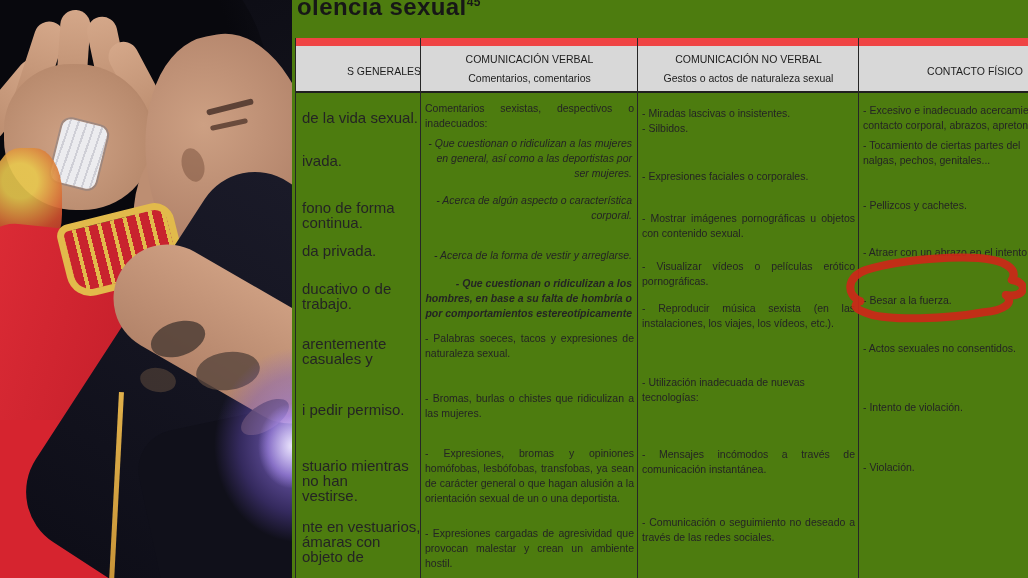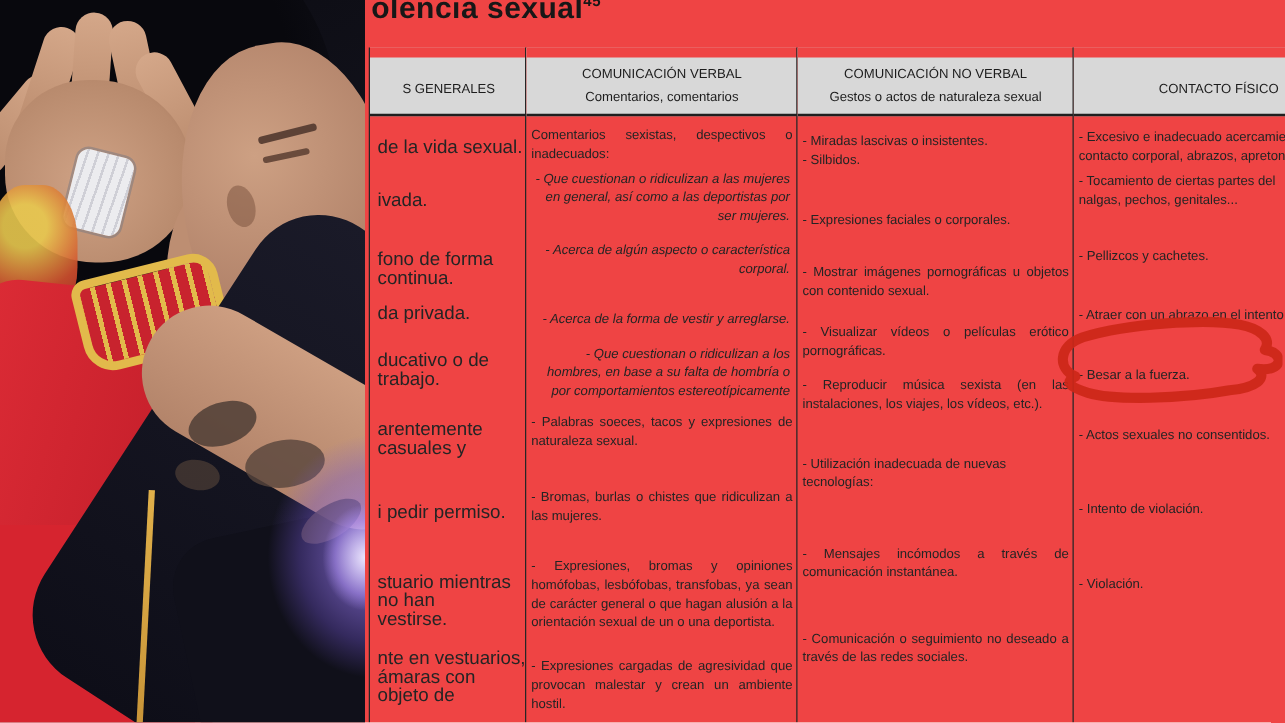--- a/index.html
+++ b/index.html
@@ -1,16 +1,16 @@
 <!DOCTYPE html>
 <html><head>
 <meta charset="utf-8">
 <style>
   html,body{margin:0;padding:0;background:#fff;}
-  .stage{position:relative;width:1028px;height:578px;overflow:hidden;background:#ef4444;
+  .stage{position:relative;width:1028px;height:578px;overflow:hidden;background:#4d7c0f;
          font-family:"Liberation Sans",sans-serif;color:#222;}
 
   
   .photo{position:absolute;left:0;top:0;width:292px;height:578px;overflow:hidden;
          background:linear-gradient(155deg,#0b0b12,#15151f 55%,#191926);}
   .photo div{position:absolute;}
   .p-hair{left:-50px;top:-70px;width:320px;height:340px;border-radius:48%;
           background:radial-gradient(circle at 40% 40%,#08080d 55%,rgba(10,10,16,0) 78%);}
   .p-glow-top{left:228px;top:60px;width:130px;height:260px;
           background:radial-gradient(closest-side,rgba(196,120,220,.4),rgba(120,80,200,.15) 60%,transparent 80%);}
@@ -66,21 +66,21 @@
   .colwrap{position:absolute;top:38px;bottom:0;border-left:1.5px solid #262626;overflow:hidden;}
   .col-0{left:295px;width:125px;}
   .col-1{left:420px;width:217px;}
   .col-2{left:637px;width:221px;}
   .col-3{left:858px;width:232px;}
   .cell-head{height:43px;background:#d8d8d8;border-top:8px solid #ef4444;border-bottom:2px solid #1f1f1f;
              text-align:center;font-weight:normal;font-size:10.5px;color:#1c1c1c;padding-top:2px;}
   .cell-head .h1{margin-top:5px;}
   .cell-head .h2{margin-top:7px;}
   .cell-head.vcenter .h1{margin-top:17px;}
-  .cell-head.left .h1{text-align:center;padding-left:1px;}
+  .cell-head.left .h1{text-align:right;padding-left:1px;}
   .cell-body{position:relative;font-size:10.5px;line-height:15px;color:#242424;
              padding:8px 4px 0 4px;height:493px;overflow:hidden;}
   .item{white-space:normal;}
   .item.justify{text-align:justify;}
   .item.italic-right{font-style:italic;text-align:right;padding-right:2px;}
   .item.nowrap{white-space:nowrap;}
   .item.prelines{white-space:pre-line;text-align:justify;}
   .fragment{position:absolute;left:6px;white-space:pre-line;font-size:15px;line-height:15px;color:#242424;}
 
   .circle-annotation{position:absolute;left:836px;top:250px;width:190px;height:74px;z-index:20;}
@@ -146,41 +146,41 @@
   <div class="colwrap col-1">
     <div class="cell-head">
       <div class="h1">COMUNICACIÓN VERBAL</div>
       <div class="h2">Comentarios, comentarios</div>
     </div>
     <div class="cell-body">
         <div class="item justify" style="margin-top: 0px;">Comentarios sexistas, despectivos o inadecuados:</div>
         <div class="item italic-right" style="margin-top: 5px;">- Que cuestionan o ridiculizan a las mujeres en general, así como a las deportistas por ser mujeres.</div>
         <div class="item italic-right" style="margin-top: 12px;">- Acerca de algún aspecto o característica corporal.</div>
         <div class="item italic-right" style="margin-top: 25px;">- Acerca de la forma de vestir y arreglarse.</div>
-        <div class="item italic-right" style="margin-top: 13px;">- Que cuestionan o ridiculizan a los hombres, en base a su falta de hombría o por comportamientos estereotípicamente</div>
+        <div class="item italic-right" style="margin-top: 13px; font-weight: bold;">- Que cuestionan o ridiculizan a los hombres, en base a su falta de hombría o por comportamientos estereotípicamente</div>
         <div class="item justify" style="margin-top: 10px;">- Palabras soeces, tacos y expresiones de naturaleza sexual.</div>
         <div class="item justify" style="margin-top: 30px;">- Bromas, burlas o chistes que ridiculizan a las mujeres.</div>
         <div class="item justify" style="margin-top: 25px;">- Expresiones, bromas y opiniones homófobas, lesbófobas, transfobas, ya sean de carácter general o que hagan alusión a la orientación sexual de un o una deportista.</div>
         <div class="item justify" style="margin-top: 20px;">- Expresiones cargadas de agresividad que provocan malestar y crean un ambiente hostil.</div>
       </div>
   </div>
 
   <div class="colwrap col-2">
     <div class="cell-head">
       <div class="h1">COMUNICACIÓN NO VERBAL</div>
       <div class="h2">Gestos o actos de naturaleza sexual</div>
     </div>
     <div class="cell-body">
         <div class="item " style="margin-top: 5px;">- Miradas lascivas o insistentes.</div>
         <div class="item " style="">- Silbidos.</div>
         <div class="item " style="margin-top: 33px;">- Expresiones faciales o corporales.</div>
         <div class="item justify" style="margin-top: 27px;">- Mostrar imágenes pornográficas u objetos con contenido sexual.</div>
         <div class="item justify" style="margin-top: 18px;">- Visualizar vídeos o películas erótico pornográficas.</div>
         <div class="item justify" style="margin-top: 12px;">- Reproducir música sexista (en las instalaciones, los viajes, los vídeos, etc.).</div>
-        <div class="item " style="margin-top: 33px;">- Utilización inadecuada de nuevas tecnologías:</div>
+        <div class="item " style="margin-top: 44px;">- Utilización inadecuada de nuevas tecnologías:</div>
         <div class="item justify" style="margin-top: 42px;">- Mensajes incómodos a través de comunicación instantánea.</div>
         <div class="item justify" style="margin-top: 38px;">- Comunicación o seguimiento no deseado a través de las redes sociales.</div>
       </div>
   </div>
 
   <div class="colwrap col-3">
     <div class="cell-head vcenter">
       <div class="h1">CONTACTO FÍSICO</div>
     </div>
     <div class="cell-body">

